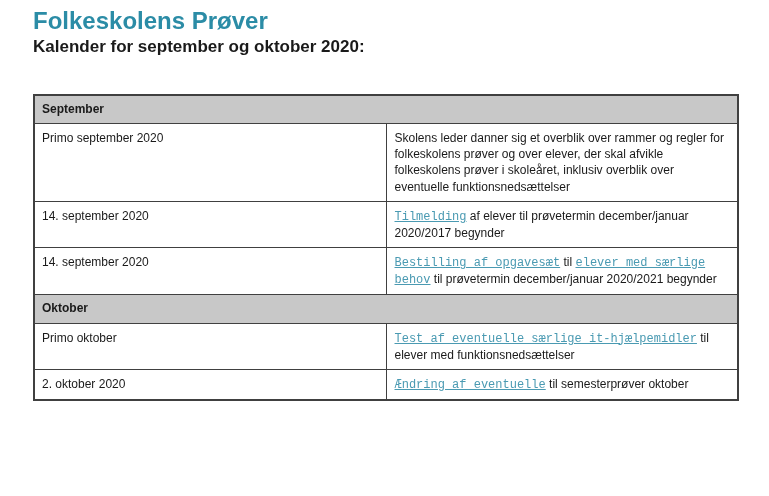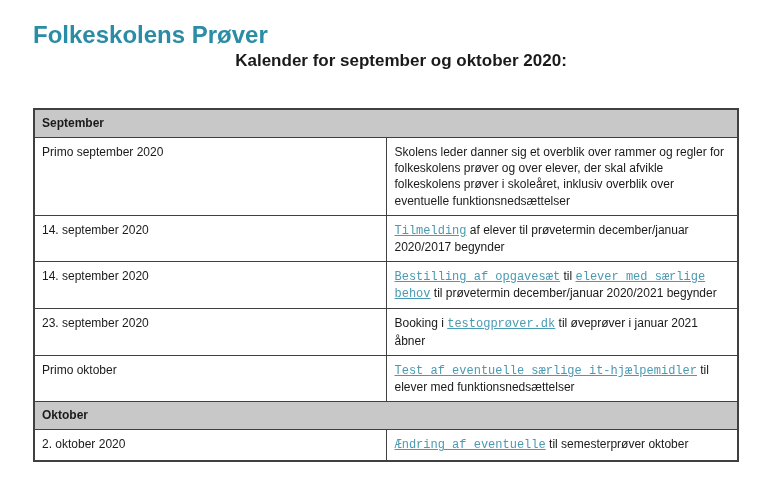--- a/index.html
+++ b/index.html
@@ -3,37 +3,36 @@
 <meta charset="utf-8">
 <style>
   * { margin: 0; padding: 0; box-sizing: border-box; }
   html, body {
     width: 769px; height: 496px;
     background: #ffffff;
     font-family: "Liberation Sans", "DejaVu Sans", sans-serif;
     overflow: hidden;
   }
   .page {
-    padding: 22px 0 0 33px;
+    padding: 8px 0 0 33px;
     width: 769px; height: 471px;
   }
   .page-title {
     color: var(--title-teal, #2b8ca6);
     font-size: 24px;
     font-weight: bold;
     line-height: 1.1;
     letter-spacing: 0px;
   }
   .page-subtitle {
     color: #1a1a1a;
     font-size: 17px;
     font-weight: bold;
     margin-top: 3px;
     line-height: 1.2;
-    text-align: center;
   }
   table.calendar {
     margin-top: 36px;
     width: 706px;
     border-collapse: collapse;
     border: 2px solid var(--border-dark, #404040);
     table-layout: fixed;
   }
   table.calendar td {
     border: 1px solid var(--border-dark, #404040);
@@ -81,29 +80,25 @@
         </tr>
         <tr>
           <td class="date-cell">14. september 2020</td>
           <td class="desc-cell"><span class="tlink">Tilmelding</span><span> af elever til prøvetermin december/januar 2020/2017 begynder</span></td>
         </tr>
         <tr>
           <td class="date-cell">14. september 2020</td>
           <td class="desc-cell"><span class="tlink">Bestilling af opgavesæt</span><span> til </span><span class="tlink">elever med særlige behov</span><span> til prøvetermin december/januar 2020/2021 begynder</span></td>
         </tr>
         <tr>
-          <td class="date-cell">23. september 2020</td>
-          <td class="desc-cell"><span>Booking i </span><span class="tlink">testogprøver.dk</span><span> til øveprøver i januar 2021 åbner</span></td>
+          <td colspan="2" class="section-header">Oktober</td>
         </tr>
         <tr>
           <td class="date-cell">Primo oktober</td>
           <td class="desc-cell"><span class="tlink">Test af eventuelle særlige it-hjælpemidler</span><span> til elever med funktionsnedsættelser</span></td>
-        </tr>
-        <tr>
-          <td colspan="2" class="section-header">Oktober</td>
         </tr>
         <tr>
           <td class="date-cell">2. oktober 2020</td>
           <td class="desc-cell"><span class="tlink">Ændring af eventuelle</span><span> til semesterprøver oktober</span></td>
         </tr>
       </tbody>
   </table>
 </div>
 
 </body></html>

